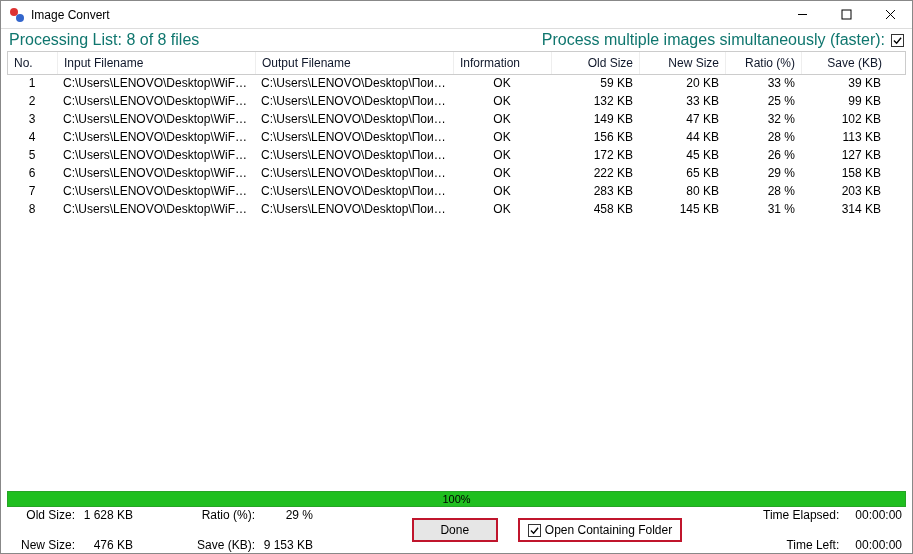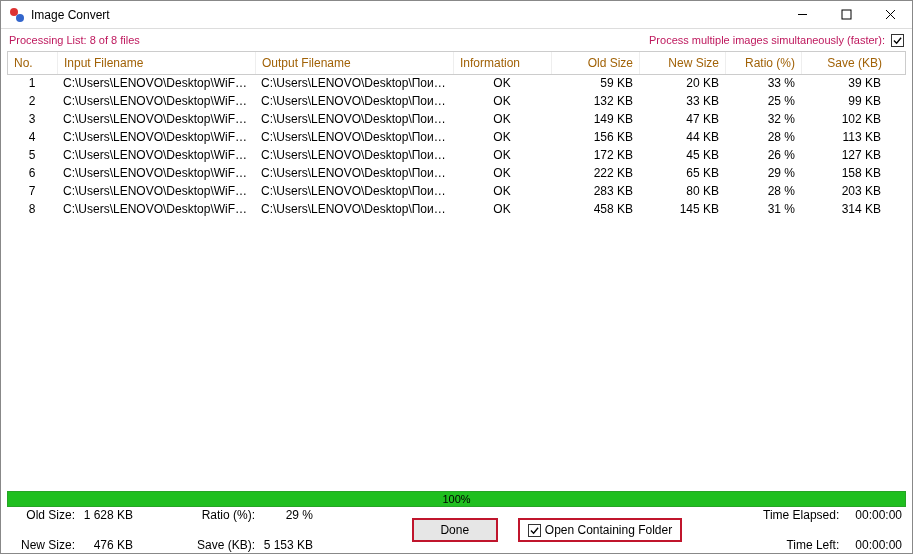--- a/index.html
+++ b/index.html
@@ -8,28 +8,28 @@
 
   .window { width: 913px; height: 554px; border: 1px solid #888; display: flex; flex-direction: column; background: #fff; }
 
   .titlebar { height: 28px; display: flex; align-items: center; border-bottom: 1px solid #ddd; background: #fff; }
   .titlebar .icon { width: 16px; height: 16px; margin: 0 6px 0 8px; }
   .titlebar .title { flex: 1; font-size: 12px; color: #000; }
   .titlebar .controls { display: flex; }
   .titlebar .ctrl { width: 44px; height: 30px; display: flex; align-items: center; justify-content: center; }
   .titlebar .ctrl svg { width: 11px; height: 11px; }
 
-  .bar1 { height: 22px; display: flex; align-items: center; padding: 0 8px; font-size: 11px; color: #be185d; }
+  .bar1 { height: 22px; display: flex; align-items: center; padding: 0 8px; font-size: 16px; color: #0f766e; }
   .bar1 .spacer { flex: 1; }
   .bar1 .chk { width: 13px; height: 13px; border: 1px solid #333; margin-left: 6px; display: flex; align-items: center; justify-content: center; }
   .bar1 .chk svg { width: 9px; height: 9px; }
 
   .table-wrap { flex: 1; overflow: hidden; padding: 0 6px; }
   .table-header { display: flex; height: 24px; border: 1px solid #ccc; background: #fff; }
-  .table-header .cell { font-size: 12px; color: #a16207; padding: 4px 6px; border-right: 1px solid #eee; overflow: hidden; white-space: nowrap; }
+  .table-header .cell { font-size: 12px; color: #0f172a; padding: 4px 6px; border-right: 1px solid #eee; overflow: hidden; white-space: nowrap; }
   .table-header .cell:last-child { border-right: none; }
 
   .table-body { }
   .row { display: flex; height: 18px; }
   .row .cell { font-size: 12px; color: #000; padding: 1px 6px; overflow: hidden; white-space: nowrap; text-overflow: ellipsis; }
 
   .col-no    { width: 50px; text-align: center; }
   .col-in    { width: 198px; text-align: left; }
   .col-out   { width: 198px; text-align: left; }
   .col-info  { width: 98px;  text-align: center; }
@@ -214,21 +214,21 @@
       <span class="lab">Old Size:</span>
       <span class="val">1 628 KB</span>
       <span></span>
       <span class="lab">Ratio (%):</span>
       <span class="val">29 %</span>
 
       <span class="lab">New Size:</span>
       <span class="val">476 KB</span>
       <span></span>
       <span class="lab">Save (KB):</span>
-      <span class="val">5 153 KB</span>
+      <span class="val">9 153 KB</span>
     </div>
 
     <div class="center">
       <div class="done-btn">
         <span>Done</span>
       </div>
       <div class="open-folder">
         <span class="chk2">
           <svg viewBox="0 0 10 10">
               <polyline points="1,5 4,8 9,2" fill="none" stroke="#000" stroke-width="1.5"></polyline>

